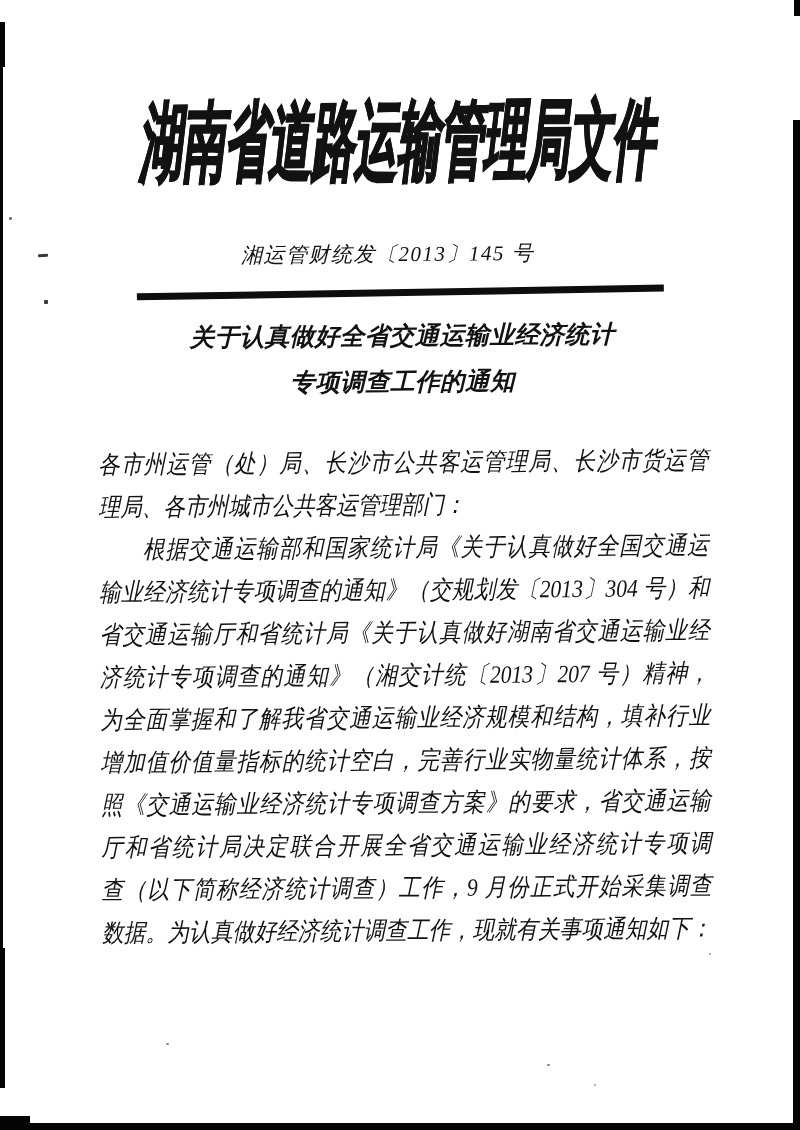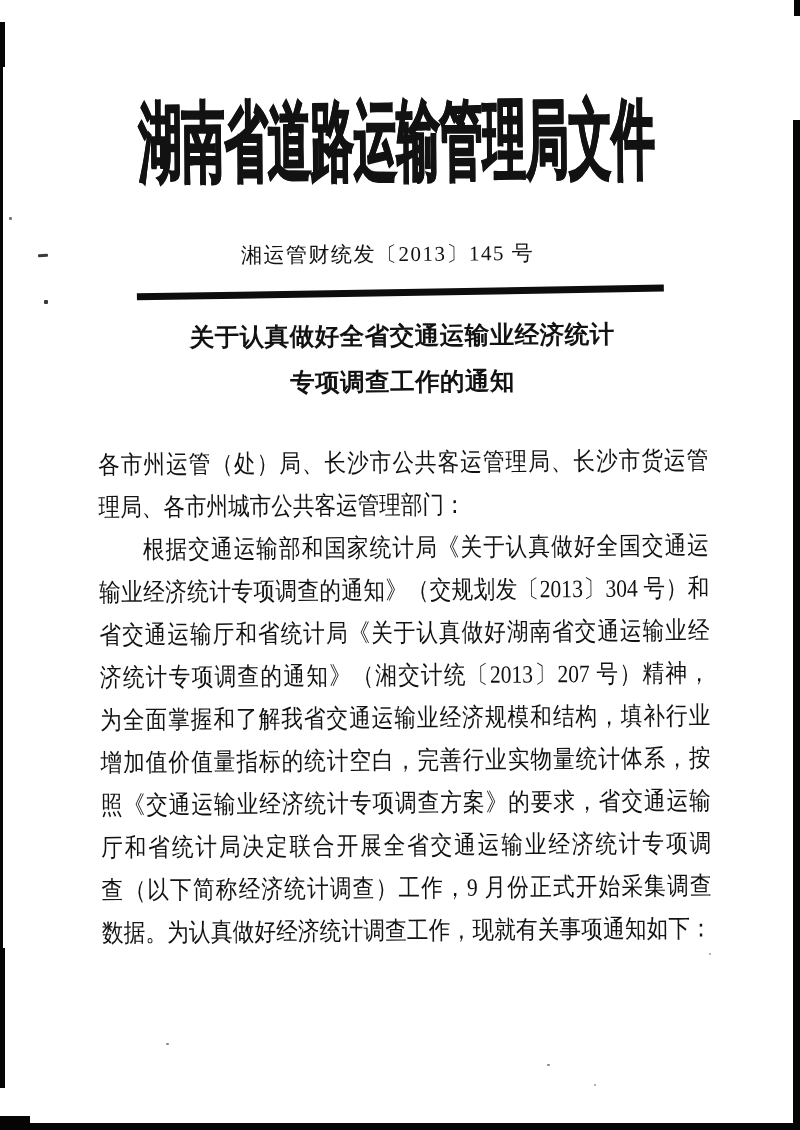--- a/index.html
+++ b/index.html
@@ -4,20 +4,21 @@
 <style>
   html, body { margin: 0; padding: 0; background: #e8e8e8; }
   .page {
     position: relative;
     width: 800px;
     height: 1130px;
     background: #ffffff;
     overflow: hidden;
     font-family: "Liberation Serif", "DejaVu Serif", serif;
     color: #121212;
+    font-style: italic;
   }
   .scan-content {
     position: absolute;
     left: 0; top: 0; right: 0; bottom: 0;
     transform: rotate(-0.45deg);
     transform-origin: 400px 565px;
   }
   .letterhead {
     position: absolute;
     top: 94px; left: 0; width: 800px;

